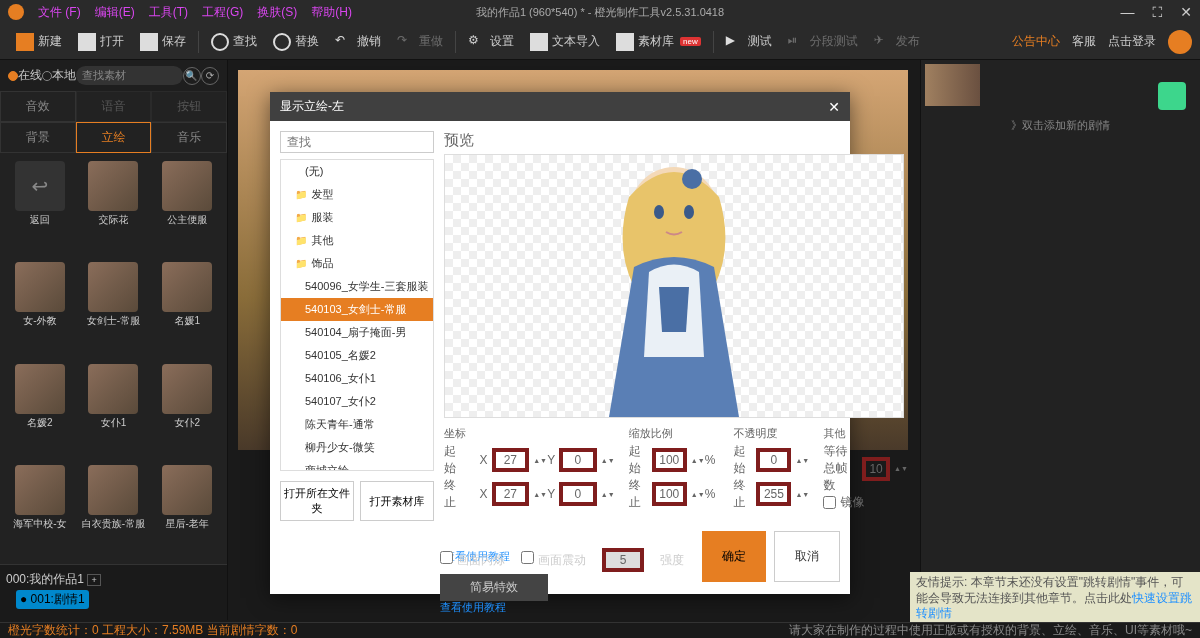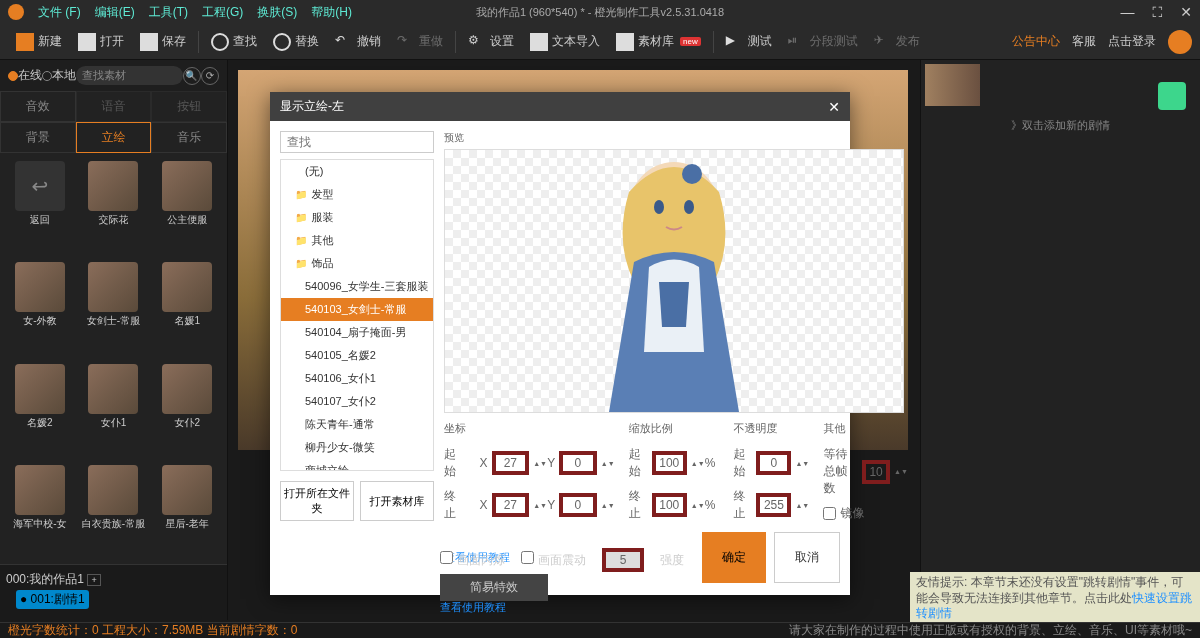--- a/index.html
+++ b/index.html
@@ -1,21 +1,21 @@
 <!DOCTYPE html>
 <html><head>
 <meta charset="utf-8">
 <style>
 * { margin: 0; padding: 0; box-sizing: border-box; font-family: "Microsoft YaHei", sans-serif; font-size: 12px; }
 body { background: #1a1a1a; color: #ccc; width: 1200px; height: 638px; overflow: hidden; position: relative; }
 
 
 .menubar { background: #2a2a2a; height: 24px; display: flex; align-items: center; padding: 0 8px; gap: 14px; }
 .menubar .logo { width: 16px; height: 16px; background: #e67e22; border-radius: 50%; }
-.menubar .menu-item { color: #5eead4; cursor: pointer; }
+.menubar .menu-item { color: #d946ef; cursor: pointer; }
 .menubar .title-center { position: absolute; left: 50%; transform: translateX(-50%); color: #aaa; font-size: 11px; }
 .window-controls { position: absolute; right: 8px; top: 0; display: flex; gap: 18px; height: 24px; align-items: center; color: #ccc; }
 .window-controls span { cursor: pointer; font-size: 14px; }
 
 
 .toolbar { background: #2a2a2a; height: 36px; display: flex; align-items: center; padding: 0 8px; border-bottom: 1px solid #111; }
 .tool-btn { display: flex; align-items: center; gap: 4px; padding: 0 8px; color: #ccc; cursor: pointer; height: 100%; }
 .tool-btn .ico { width: 18px; height: 18px; display: inline-block; }
 .tool-sep { width: 1px; height: 22px; background: #444; margin: 0 4px; }
 .toolbar-right { margin-left: auto; display: flex; align-items: center; gap: 12px; }
@@ -66,26 +66,26 @@
 .dlg-search { width: 100%; border: 1px solid #ccc; padding: 3px 6px; margin-bottom: 6px; color: #999; }
 .tree { border: 1px solid #ddd; height: 312px; overflow-y: auto; }
 .tree-item { padding: 4px 8px 4px 24px; cursor: pointer; white-space: nowrap; font-size: 11px; }
 .tree-item.folder::before { content: "📁"; margin-right: 4px; font-size: 10px; color: #e6a23c; }
 .tree-item.folder { padding-left: 14px; }
 .tree-item.selected { background: #e67e22; color: #fff; }
 .dlg-left-btns { display: flex; gap: 6px; margin-top: 10px; }
 .dlg-left-btns button { flex: 1; border: 1px solid #ccc; background: #fff; padding: 4px 0; cursor: pointer; font-size: 11px; }
 
 .dlg-right { flex: 1; }
-.preview-label { color: #666; font-size: 10px; margin-bottom: 4px; }
+.preview-label { color: #666; font-size: 15px; margin-bottom: 4px; }
 .preview-box { width: 460px; height: 264px; background-image: repeating-conic-gradient(#eee 0% 25%, #fff 0% 50%); background-size: 16px 16px; border: 1px solid #ddd; position: relative; display:flex; align-items:flex-end; justify-content:center; overflow:hidden; }
 .char-sprite { width: 200px; height: 260px; }
 
 .param-grid { display: flex; gap: 18px; margin-top: 8px; font-size: 11px; color: #666; }
-.param-col { display: flex; flex-direction: column; gap: 8px; }
+.param-col { display: flex; flex-direction: column; gap: 0; }
 .param-head { font-size: 11px; margin-bottom: 2px; }
 .param-row { display: flex; align-items: center; gap: 4px; }
 .spin { width: 42px; border: 4px solid #7f1d1d; text-align: center; padding: 1px 0; }
 .spin-ctrl { width: 10px; display: inline-flex; flex-direction: column; line-height: 5px; font-size: 7px; color: #666; }
 
 .dlg-footer { display: flex; justify-content: space-between; align-items: center; padding: 0 10px 12px 174px; }
 .link-blue { color: #1e90ff; cursor: pointer; font-size: 11px; }
 .dlg-footer-btns { display: flex; gap: 8px; }
 .btn-primary { background: #e67e22; color: #000000; border: none; padding: 17px 20px; cursor: pointer; }
 .btn-default { background: #fff; color: #333; border: 1px solid #ccc; padding: 5px 20px; cursor: pointer; }

